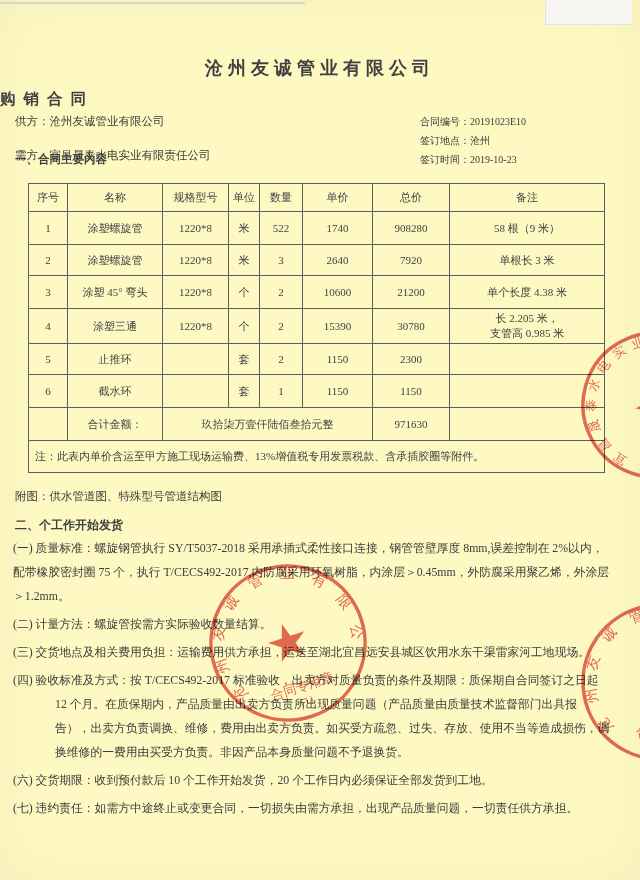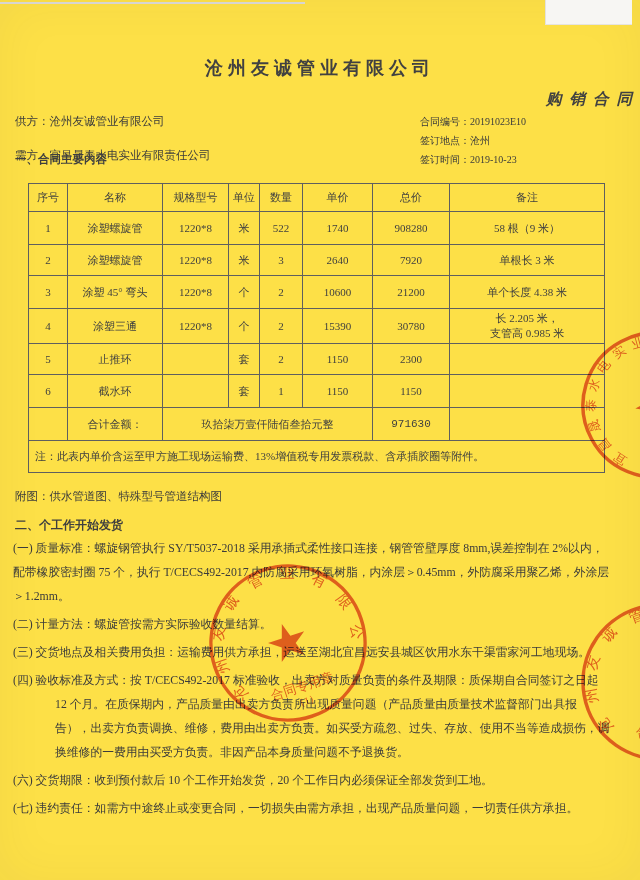--- a/index.html
+++ b/index.html
@@ -1,28 +1,28 @@
 <!DOCTYPE html>
 <html><head>
 <meta charset="utf-8">
 <style>
   html,body{margin:0;padding:0;background:#efeeec;}
   .page{
     position:relative;width:640px;height:880px;margin:0 auto;
-    background:#fde047;overflow:hidden;
+    background:#fef9c3;overflow:hidden;
     font-family:"Liberation Serif","DejaVu Serif",serif;
     color:#3b3b3b;
     box-shadow:inset 0 0 50px rgba(60,55,45,.05);
   }
   .scan-line-top{position:absolute;top:2px;left:0;width:305px;height:2px;background:#d7d5d1;}
   .scan-mark-tr{position:absolute;top:0;right:8px;width:86px;height:24px;border-left:1px solid #e3e1dd;border-bottom:1px solid #e6e4e0;background:#f7f6f3;}
   .company-title{position:absolute;top:56px;left:0;width:100%;margin:0;text-align:center;
     font-size:18px;font-weight:600;letter-spacing:5px;color:#414141;}
-  .doc-title{position:absolute;top:89px;left:0;width:100%;margin:0;text-align:right;
-    font-size:15.5px;font-weight:600;letter-spacing:8px;color:#414141;font-style:italic;}
+  .doc-title{position:absolute;top:89px;left:0;width:100%;margin:0;text-align:left;
+    font-size:15.5px;font-weight:600;letter-spacing:8px;color:#414141;}
   .party-supplier{position:absolute;left:15px;top:114px;font-size:11.5px;}
   .party-buyer{position:absolute;left:15px;top:148px;font-size:11.5px;}
   .meta{position:absolute;left:420px;top:112px;font-size:10px;line-height:19px;}
   .sec-heading{position:absolute;left:15px;font-size:11.5px;font-weight:600;color:#3f3f3f;}
   .sec1{top:152px;}
   .sec2{top:517px;font-size:12px;}
   table.items{
     position:absolute;left:28px;top:183px;width:576px;
     border-collapse:collapse;table-layout:fixed;
     font-size:11px;color:#3f3f3f;
@@ -31,21 +31,21 @@
     border:1px solid #5f5f5f;padding:1px 2px;text-align:center;vertical-align:middle;
     font-weight:normal;white-space:pre-line;overflow:hidden;
   }
   table.items thead tr{height:28px;}
   tbody.rows tr:nth-child(1){height:33px;}
   tbody.rows tr:nth-child(2){height:31px;}
   tbody.rows tr:nth-child(3){height:33px;}
   tbody.rows tr:nth-child(4){height:35px;}
   tbody.rows tr:nth-child(5){height:31px;}
   tbody.rows tr:nth-child(6){height:33px;}
-  tr.total-row{height:33px;font-family:Liberation Mono, monospace;}
+  tr.total-row{height:33px;}
   tr.note-row{height:32px;}
   tr.note-row td{text-align:left;padding:3px 6px;font-size:11px;}
   .attachment{position:absolute;left:15px;top:489px;font-size:11.5px;text-align:right;}
   .terms{position:absolute;left:13px;top:536px;width:598px;font-size:11.8px;line-height:24px;}
   .terms p{margin:0 0 4px 0;}
   .terms p.hang{padding-left:42px;text-indent:-42px;font-family:Liberation Serif, serif;}
   .stamp{position:absolute;mix-blend-mode:multiply;opacity:.8;color:#d9473d;}
   .stamp .ring{fill:none;stroke:currentColor;stroke-width:3.5;}
   .stamp .arc-text{fill:currentColor;}
   .stamp .star{fill:currentColor;}

